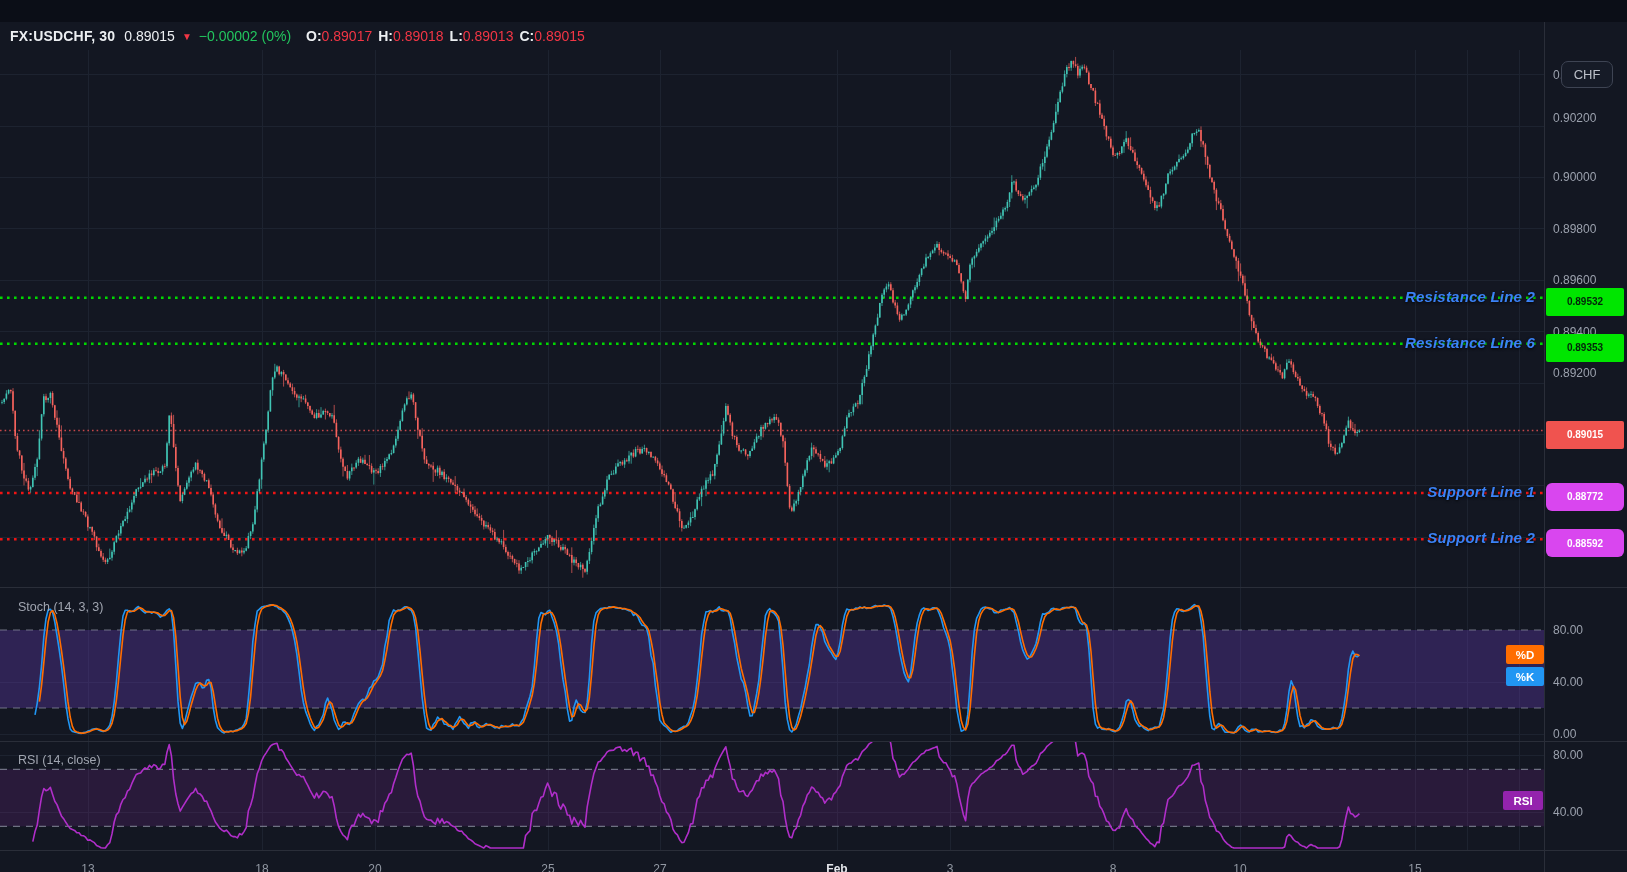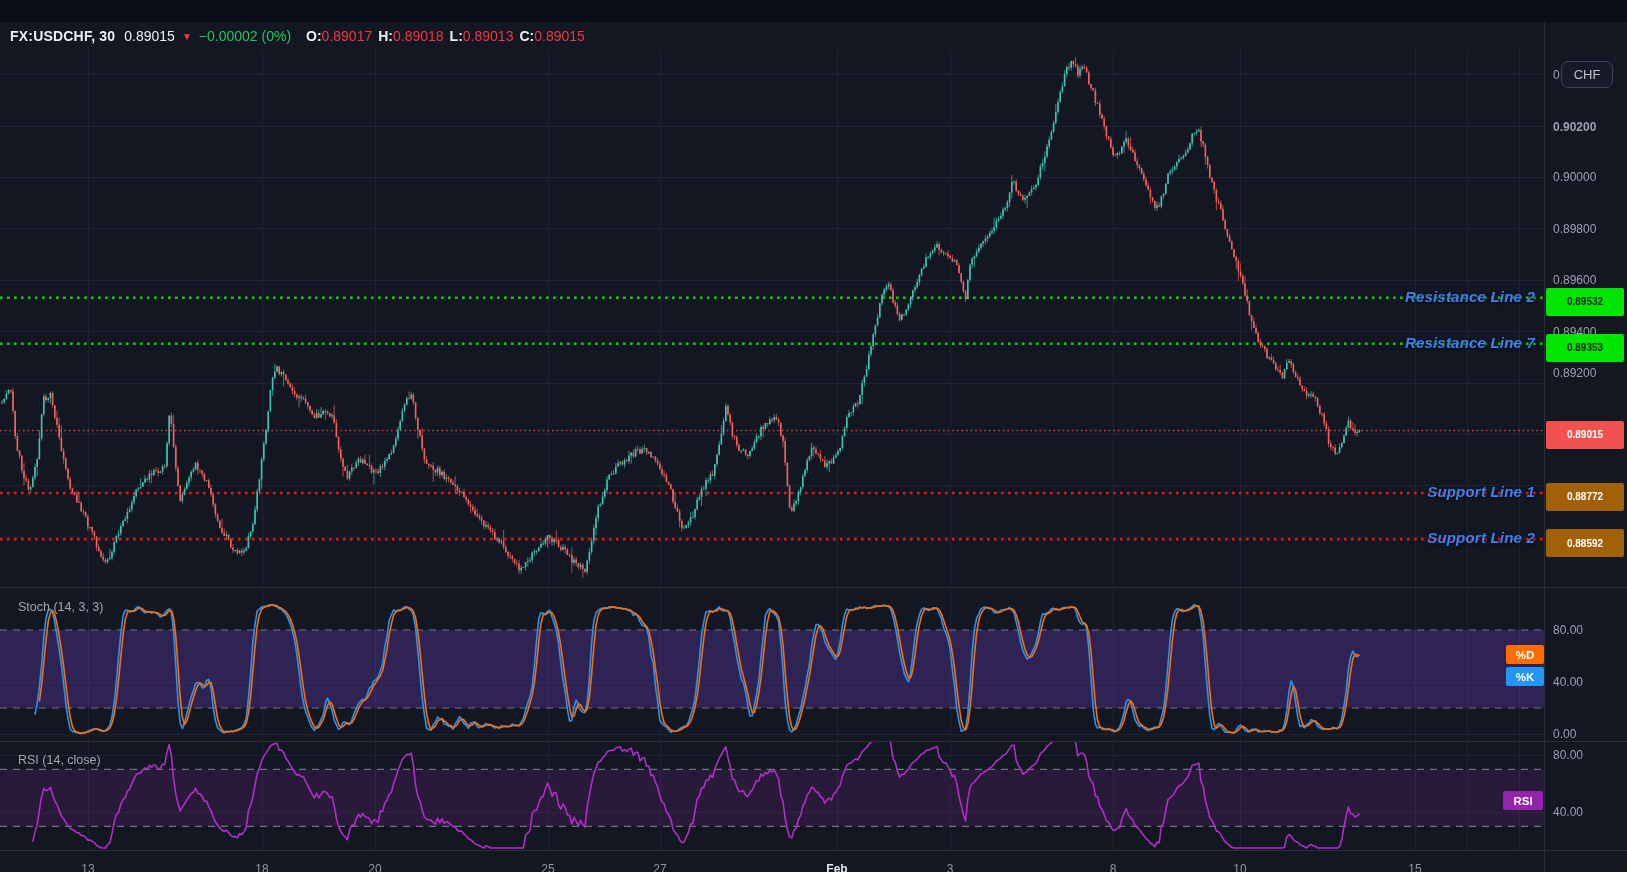--- a/index.html
+++ b/index.html
@@ -19,21 +19,21 @@
   .level-label{position:absolute;right:92px;font-size:15px;font-weight:bold;font-style:italic;
                color:#3b82f6;z-index:25;text-shadow:0 1px 3px rgba(0,0,0,.9);letter-spacing:.2px;}
   #price-axis{position:absolute;left:1545px;top:0;width:82px;height:863px;z-index:20;}
   .ptick{position:absolute;left:8px;font-size:12px;color:#9ba1ad;}
   .ttick{position:absolute;top:11px;font-size:12px;color:#9298a3;transform:translateX(-50%);}
   .ttick.major{color:#e3e5ea;font-weight:bold;}
   #time-axis{position:absolute;left:0;top:829px;width:1627px;height:34px;z-index:20;}
   .pbadge{position:absolute;left:1px;width:78px;height:28px;border-radius:2px;display:flex;
           align-items:center;justify-content:center;font-size:10px;font-weight:bold;z-index:26;}
   .pbadge.resistance{background:#00e600;color:#04240a;}
-  .pbadge.support{background:#a16207;color:#fff;}
+  .pbadge.support{background:#d946ef;color:#fff;border-radius:6px;}
   .pbadge.last{background:#f0534f;color:#fff;}
   .ibadge{position:absolute;height:19px;border-radius:2px;display:flex;align-items:center;
           justify-content:center;font-size:11.5px;font-weight:bold;color:#fff;z-index:26;}
   #chf-badge{position:absolute;left:16px;top:39px;width:50px;height:25px;background:#161b27;
              border:1px solid #3e4453;border-radius:7px;display:flex;align-items:center;
              justify-content:center;font-size:13px;color:#bcc0c9;z-index:27;}
   #bottom-strip{position:absolute;left:0;top:863px;width:1627px;height:9px;background:#020409;z-index:50;}
 </style>
 </head>
 <body>
@@ -110,29 +110,29 @@
     <span class="tri">▼</span>
     <span class="red">−0.00002 (0%)</span>
     <span id="ohlc"><span class="ohlc-k">O:</span><span class="ohlc-v">0.89017</span><span class="ohlc-k">H:</span><span class="ohlc-v">0.89018</span><span class="ohlc-k">L:</span><span class="ohlc-v">0.89013</span><span class="ohlc-k">C:</span><span class="ohlc-v">0.89015</span></span>
   </div>
 
   <div class="pane-legend" style="top:578px;">Stoch (14, 3, 3)</div>
   <div class="pane-legend" style="top:731px;">RSI (14, close)</div>
 
   <div id="level-labels">
       <div class="level-label" style="top: 265.688px;">Resistance Line 2</div>
-      <div class="level-label" style="top: 311.68px;">Resistance Line 7</div>
+      <div class="level-label" style="top: 311.68px;">Resistance Line 6</div>
       <div class="level-label" style="top: 460.961px; font-style: italic;">Support Line 1</div>
       <div class="level-label" style="top: 507.21px;">Support Line 2</div>
     </div>
 
   <div id="price-axis">
     <div id="price-ticks">
         <div class="ptick" style="top: 45.666px;">0.90400</div>
-        <div class="ptick" style="top: 98px; font-weight: bold;">0.90200</div>
+        <div class="ptick" style="top: 89px;">0.90200</div>
         <div class="ptick" style="top: 148.441px;">0.90000</div>
         <div class="ptick" style="top: 199.829px;">0.89800</div>
         <div class="ptick" style="top: 251.216px;">0.89600</div>
         <div class="ptick" style="top: 302.604px;">0.89400</div>
         <div class="ptick" style="top: 344px;">0.89200</div>
         <div class="ptick" style="top: 601px;">80.00</div>
         <div class="ptick" style="top: 653px;">40.00</div>
         <div class="ptick" style="top: 705px;">0.00</div>
         <div class="ptick" style="top: 726px;">80.00</div>
         <div class="ptick" style="top: 783px;">40.00</div>

